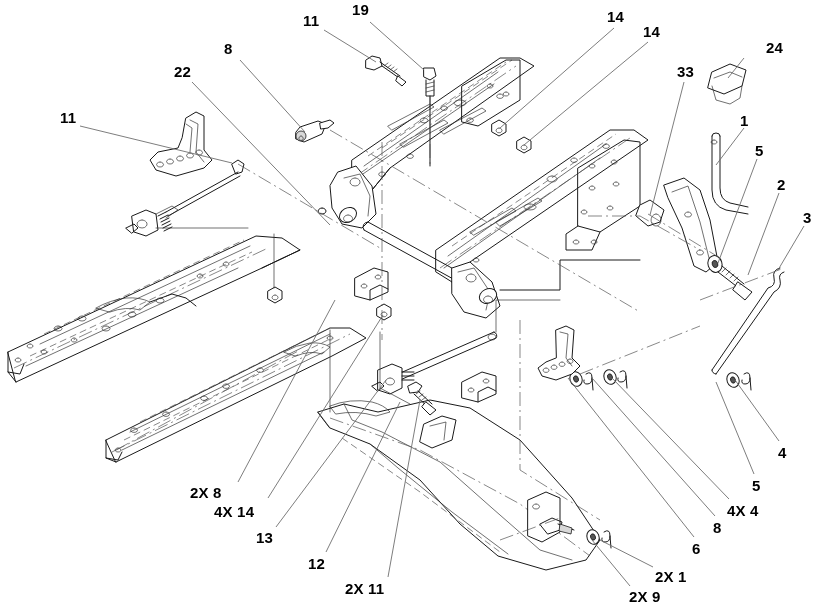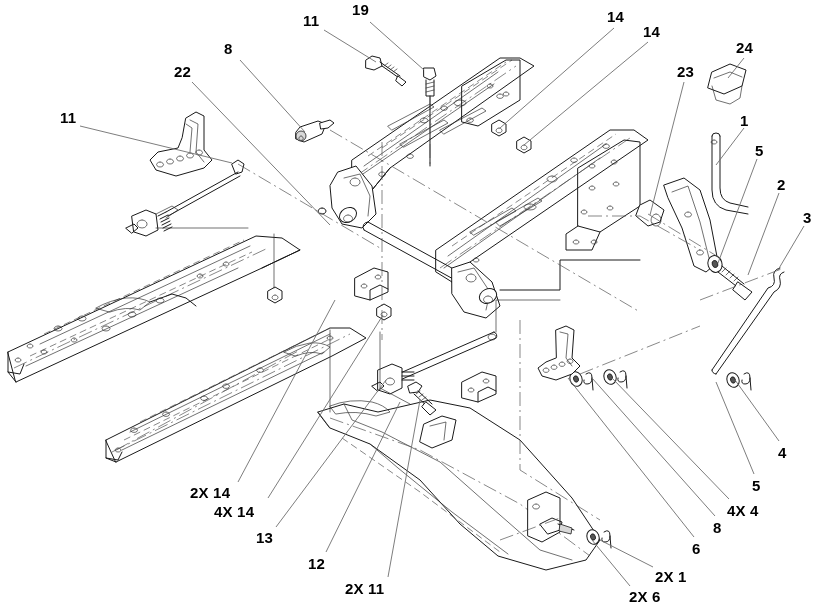--- a/index.html
+++ b/index.html
@@ -422,35 +422,35 @@
         <polyline class="leader" points="630,586 592,540"></polyline>
       </g>
   </svg>
 
   <div id="callout-layer">
       <div class="callout" style="left: 352px; top: 2px;">19</div>
       <div class="callout" style="left: 303px; top: 13px;">11</div>
       <div class="callout" style="left: 607px; top: 9px;">14</div>
       <div class="callout" style="left: 643px; top: 24px;">14</div>
       <div class="callout" style="left: 224px; top: 41px;">8</div>
-      <div class="callout" style="left: 736px; top: 40px; text-align: right;">24</div>
-      <div class="callout" style="left: 677px; top: 64px;">23</div>
+      <div class="callout" style="left: 766px; top: 40px; text-align: right;">24</div>
+      <div class="callout" style="left: 677px; top: 64px;">33</div>
       <div class="callout" style="left: 174px; top: 64px;">22</div>
       <div class="callout" style="left: 740px; top: 113px;">1</div>
       <div class="callout" style="left: 60px; top: 110px;">11</div>
       <div class="callout" style="left: 755px; top: 143px;">5</div>
       <div class="callout" style="left: 777px; top: 177px;">2</div>
       <div class="callout" style="left: 803px; top: 210px;">3</div>
-      <div class="callout" style="left: 190px; top: 485px;">2X 14</div>
+      <div class="callout" style="left: 190px; top: 485px;">2X 8</div>
       <div class="callout" style="left: 214px; top: 504px; text-align: center;">4X 14</div>
       <div class="callout" style="left: 256px; top: 530px;">13</div>
       <div class="callout" style="left: 308px; top: 556px;">12</div>
       <div class="callout" style="left: 345px; top: 581px;">2X 11</div>
       <div class="callout" style="left: 778px; top: 445px;">4</div>
       <div class="callout" style="left: 752px; top: 478px;">5</div>
       <div class="callout" style="left: 727px; top: 503px;">4X 4</div>
       <div class="callout" style="left: 713px; top: 520px;">8</div>
       <div class="callout" style="left: 692px; top: 541px;">6</div>
       <div class="callout" style="left: 655px; top: 569px;">2X 1</div>
-      <div class="callout" style="left: 629px; top: 589px;">2X 6</div>
+      <div class="callout" style="left: 629px; top: 589px;">2X 9</div>
     </div>
 
 </div>
 
 </body></html>

